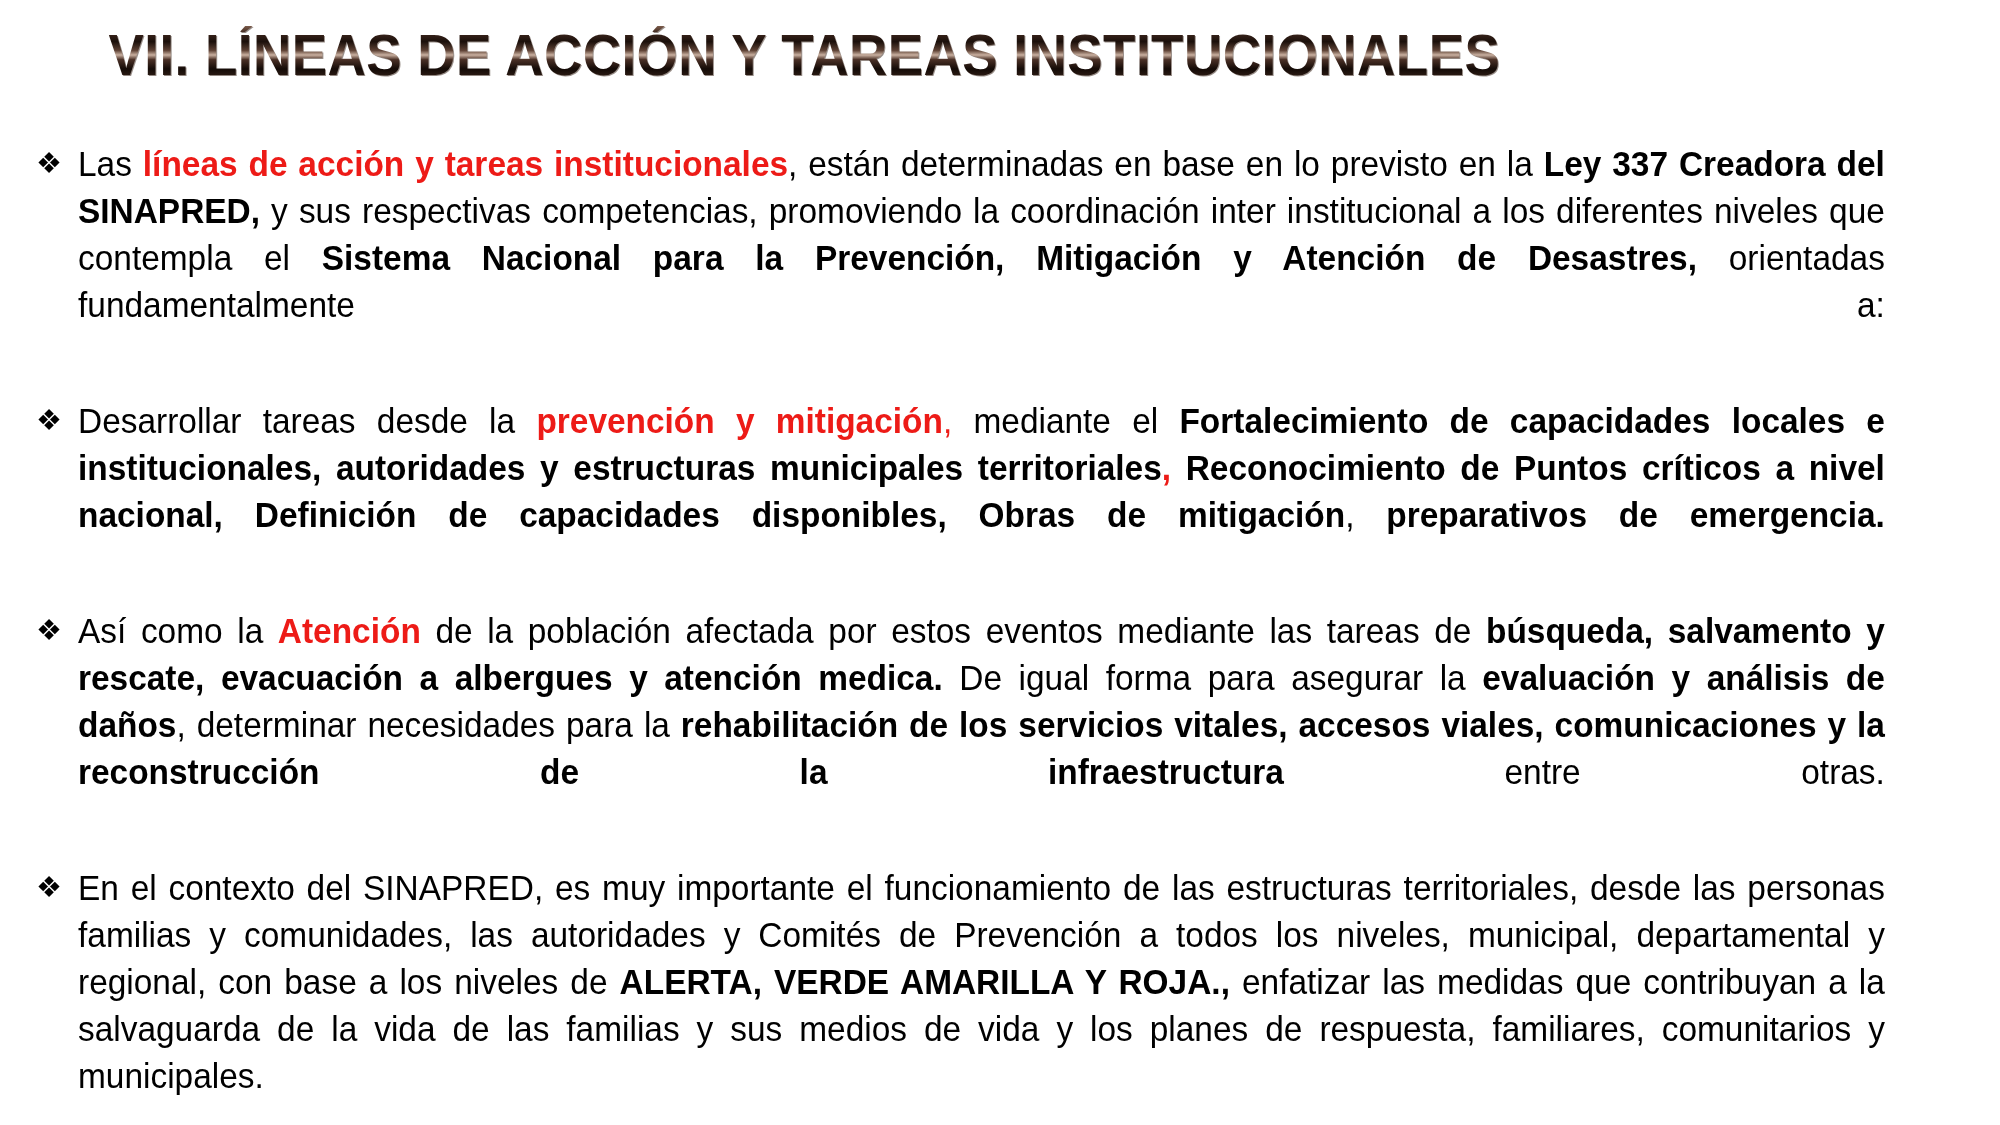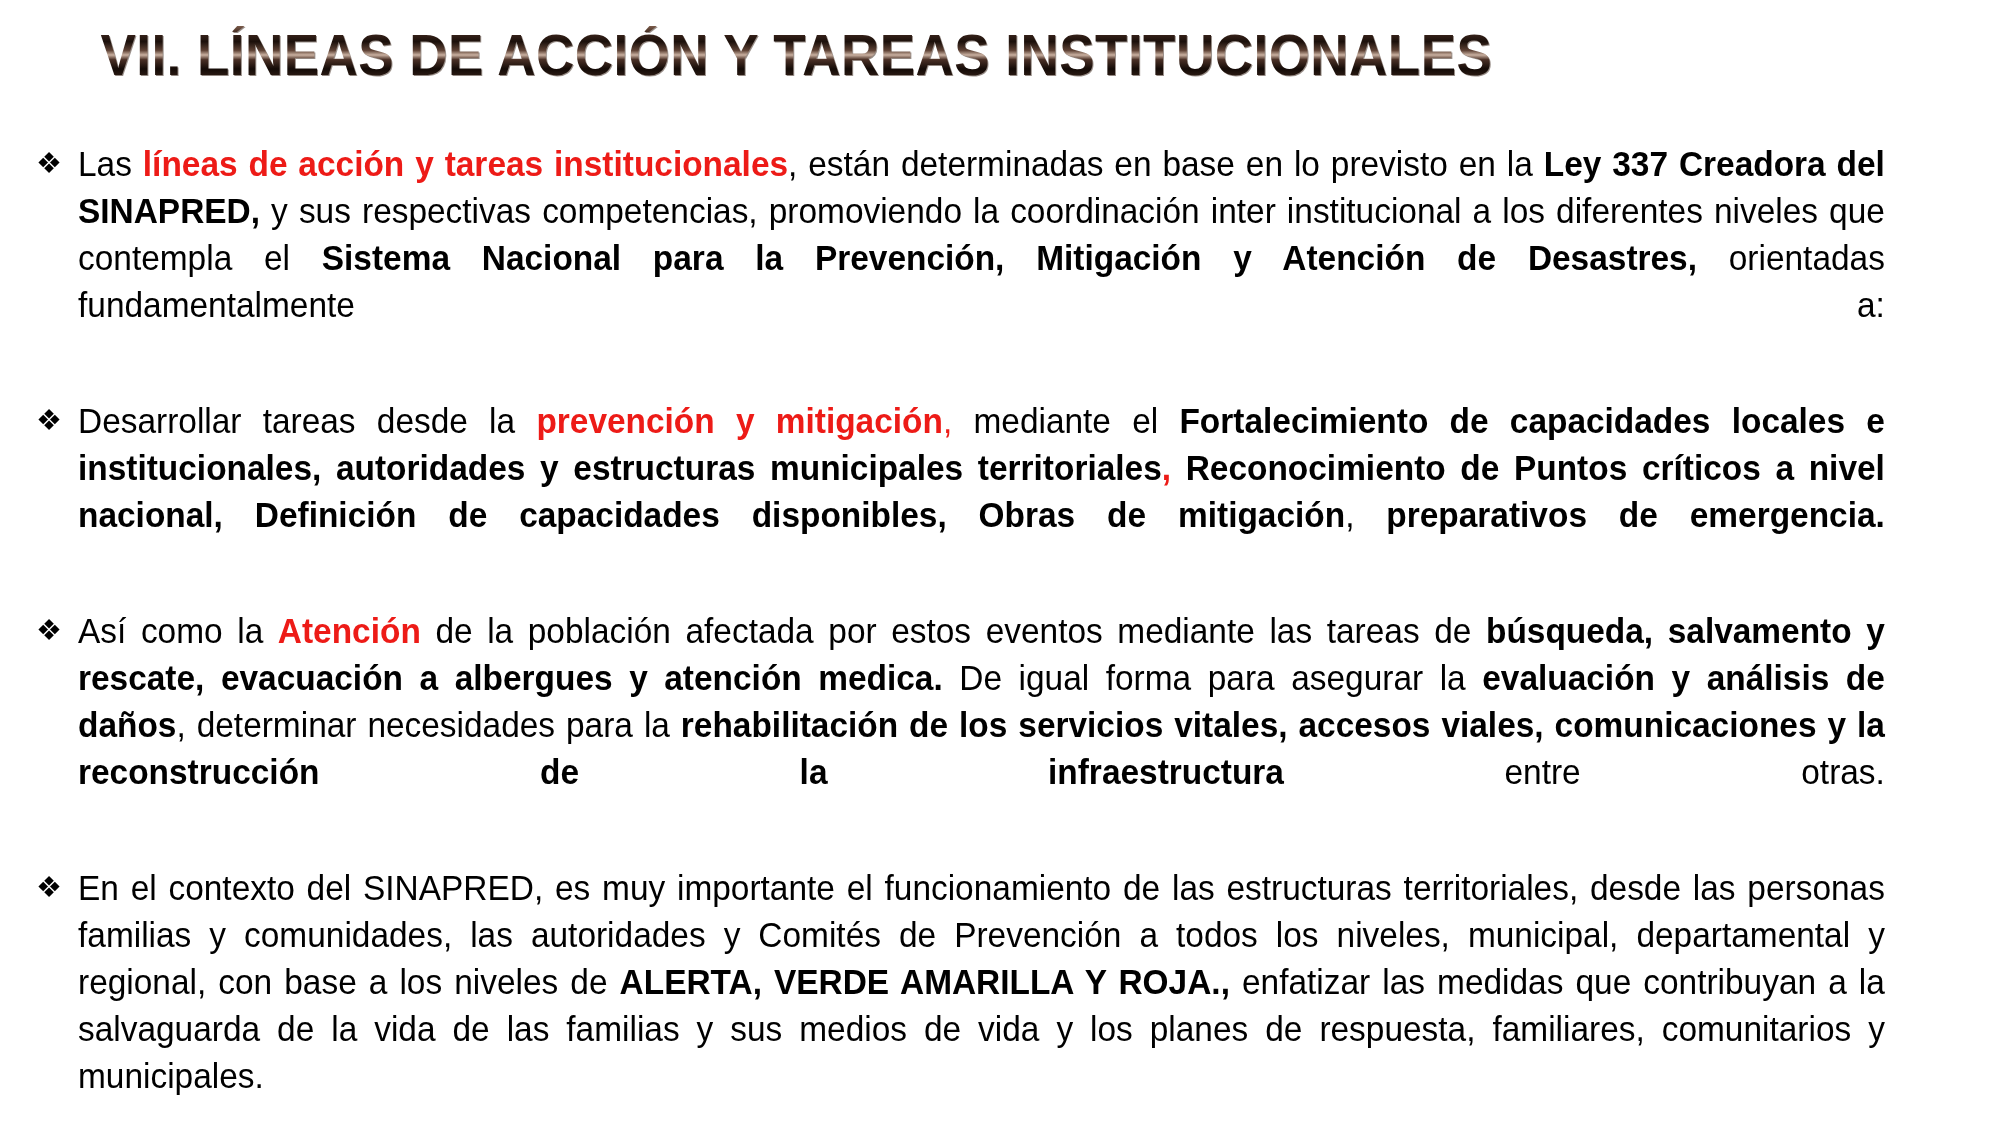--- a/index.html
+++ b/index.html
@@ -20,21 +20,21 @@
     position: relative;
     width: 2000px;
     height: 1125px;
     background: #ffffff;
     box-sizing: border-box;
   }
 
   
   .title-zone {
     position: absolute;
-    left: 4px;
+    left: 12px;
     top: 26px;
     width: 1585px;
     text-align: center;
   }
   .title-text {
     display: inline-block;
     font-family: "Liberation Sans", "DejaVu Sans", sans-serif;
     font-weight: 700;
     font-size: 57px;
     line-height: 1.02;

